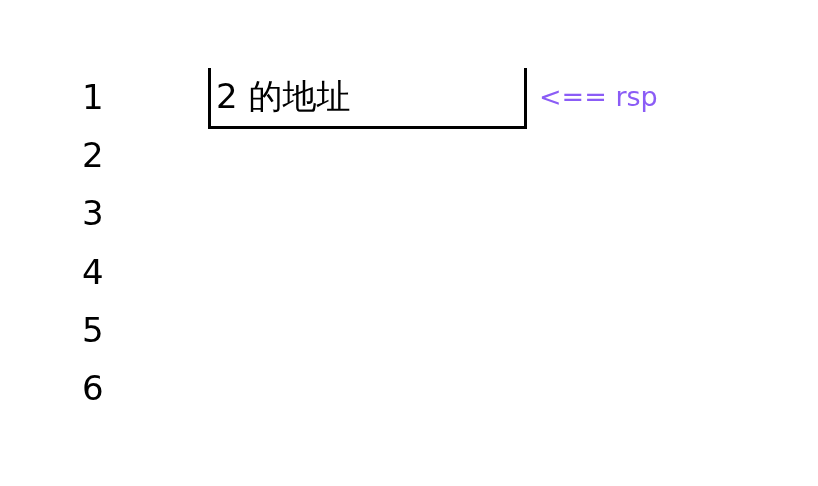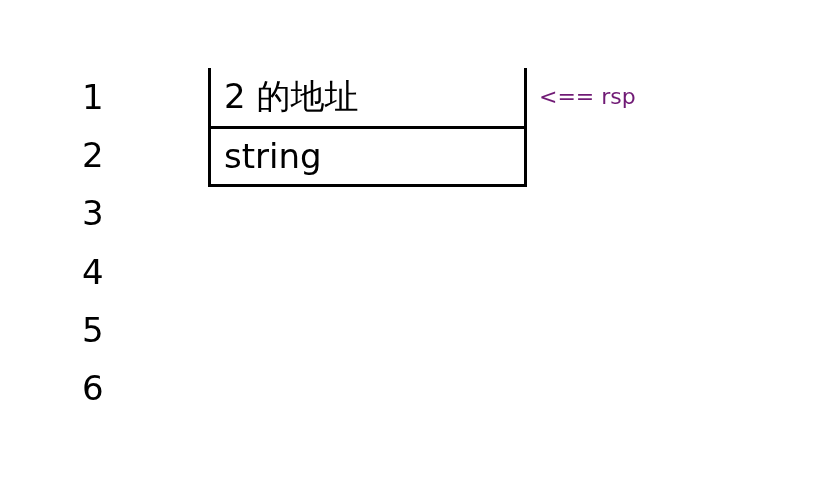--- a/index.html
+++ b/index.html
@@ -56,21 +56,21 @@
     border-bottom: 3px solid #000000;
     border-top: 0;
     background: #ffffff;
   }
   .stack-row {
     height: 58.2px;
     box-sizing: border-box;
     border-top: 3px solid #000000;
     display: flex;
     align-items: center;
-    padding-left: 13px;
+    padding-left: 5px;
     overflow: hidden;
   }
   
   .stack-row.first-row {
     border-top: 0;
   }
   .stack-cell-text {
     font-size: 34px;
     line-height: 1;
     white-space: nowrap;
@@ -79,43 +79,40 @@
     top: -1px;
   }
 
   
   .rsp-annotation {
     position: absolute;
     left: 539px;
     top: 68px;
     height: 58.2px;
     line-height: 58.2px;
-    font-size: 22px;
+    font-size: 27px;
     white-space: nowrap;
-    color: #701a75;
+    color: #8b5cf6;
   }
 </style>
 </head>
 <body>
 
 <div id="stack-diagram">
 
   <div class="row-index-column">
     <div class="row-index">1</div>
     <div class="row-index">2</div>
     <div class="row-index">3</div>
     <div class="row-index">4</div>
     <div class="row-index">5</div>
     <div class="row-index">6</div>
   </div>
 
   <div class="stack-table">
     <div class="stack-row first-row">
       <span class="stack-cell-text">2 的地址</span>
     </div>
-    <div class="stack-row">
-      <span class="stack-cell-text">string</span>
-    </div>
   </div>
 
   <div class="rsp-annotation">&lt;== rsp</div>
 
 </div>
 
 </body></html>

